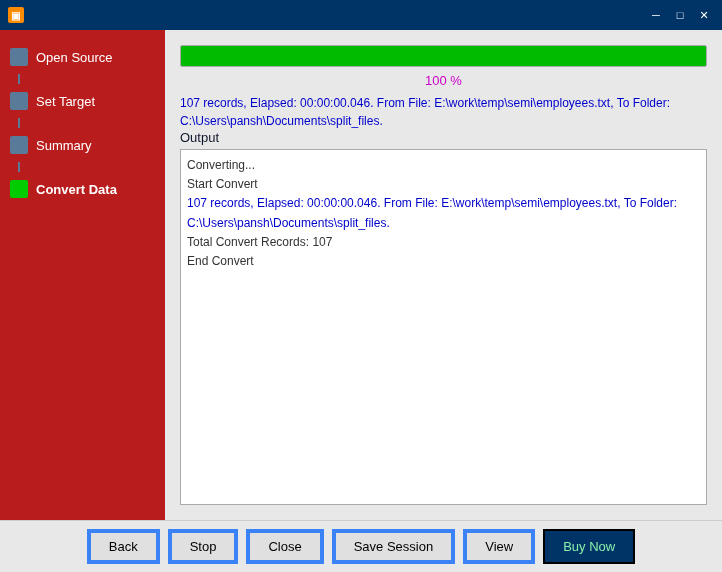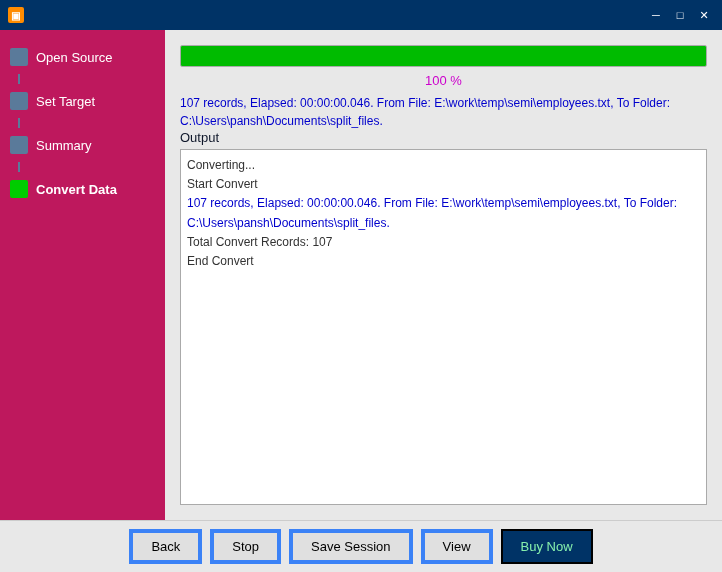--- a/index.html
+++ b/index.html
@@ -66,21 +66,21 @@
     
     .main-content {
       display: flex;
       flex: 1;
       overflow: hidden;
     }
 
     
     .sidebar {
       width: 165px;
-      background: #be185d;
+      background: #b91c1c;
       flex-shrink: 0;
       padding: 10px 0;
     }
     .sidebar-item {
       display: flex;
       align-items: center;
       padding: 8px 10px;
       color: white;
       cursor: pointer;
       gap: 8px;
@@ -262,16 +262,17 @@
           <div class="output-line">End Convert</div>
         </div>
     </div>
 
   </div>
 </div>
 
 <div class="bottom-bar">
   <button class="btn">Back</button>
   <button class="btn">Stop</button>
+  <button class="btn">Close</button>
   <button class="btn">Save Session</button>
   <button class="btn">View</button>
   <button class="btn primary">Buy Now</button>
 </div>
 
 </body></html>

